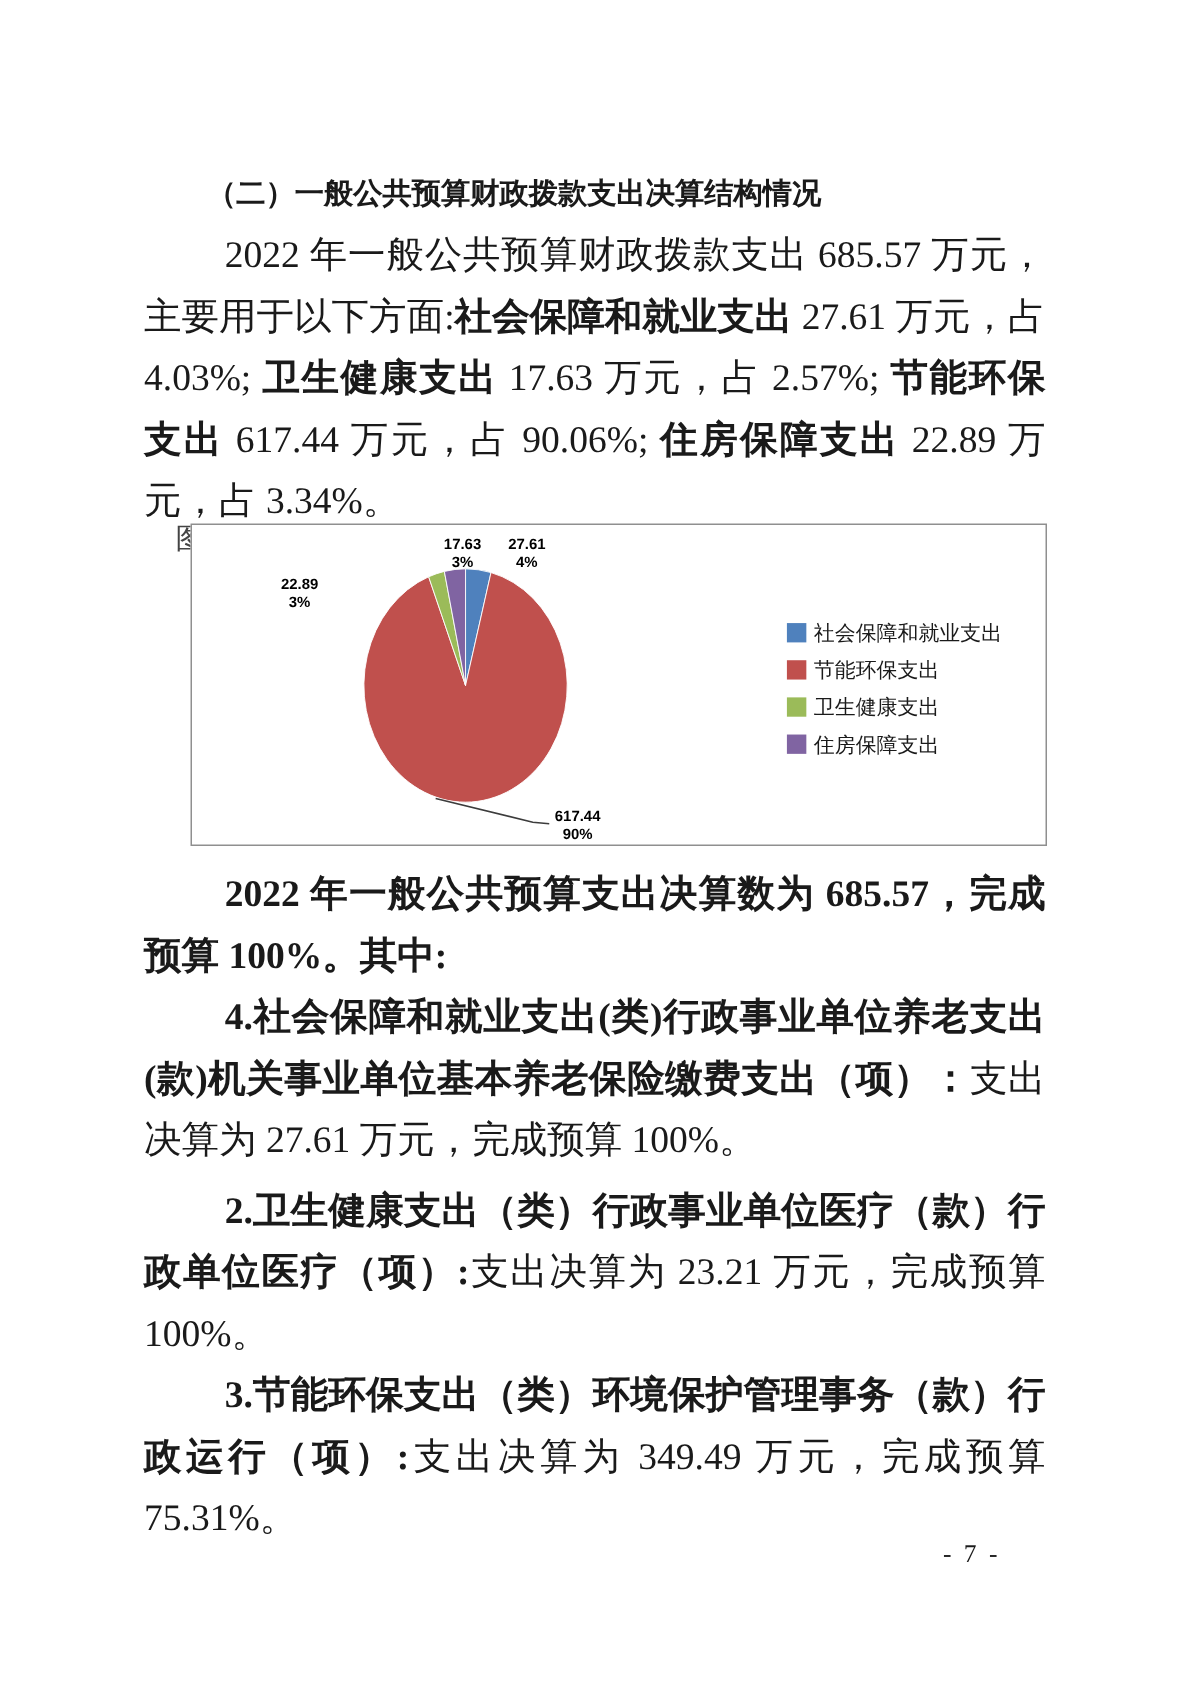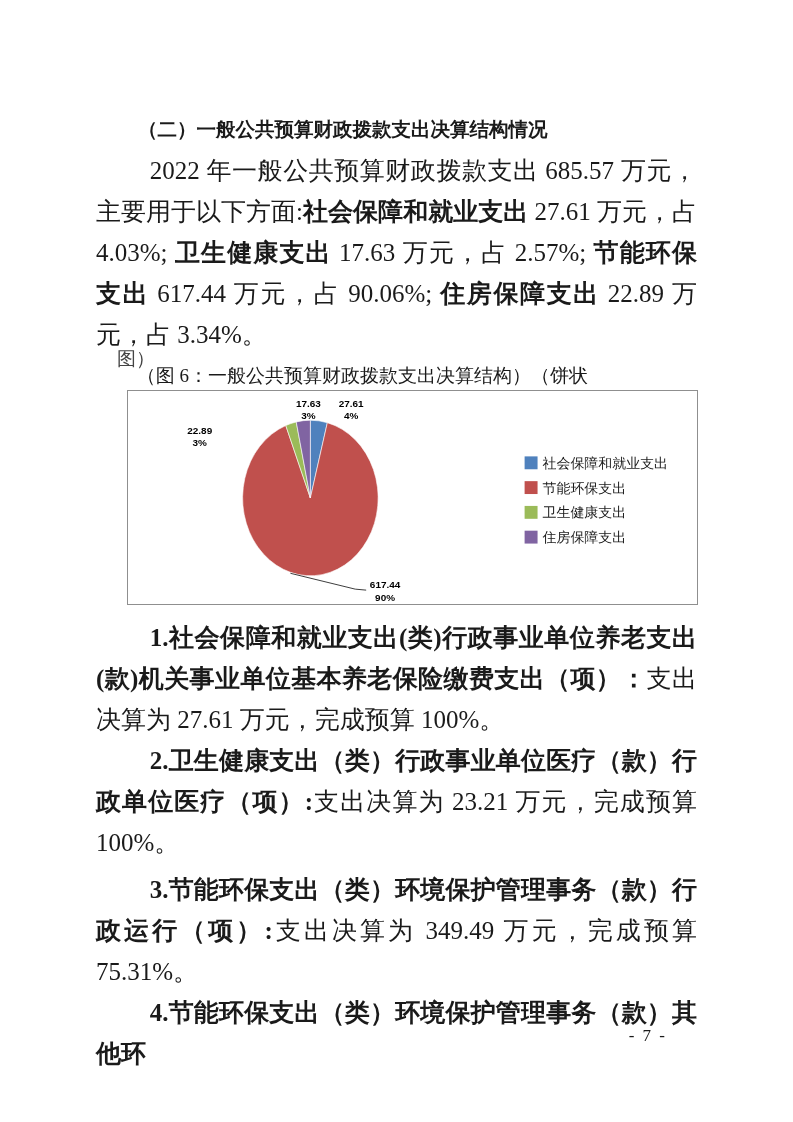--- a/index.html
+++ b/index.html
@@ -43,21 +43,20 @@
   }
 </style>
 </head>
 <body>
 
 <div class="page">
   <div class="content">
     <div class="body-top">
         <p class="para heading"><span class="run">（二）一般公共预算财政拨款支出决算结构情况</span></p>
         <p class="para body"><span class="run">2022 年一般公共预算财政拨款支出 685.57 万元，主要用于以下方面:</span><span class="run bold">社会保障和就业支出</span><span class="run"> 27.61 万元，占 4.03%; </span><span class="run bold">卫生健康支出</span><span class="run"> 17.63 万元，占 2.57%; </span><span class="run bold">节能环保支出</span><span class="run"> 617.44 万元，占 90.06%; </span><span class="run bold">住房保障支出</span><span class="run"> 22.89 万元，占 3.34%。</span></p>
-        <p class="para caption"><span class="run">（图 6：一般公共预算财政拨款支出决算结构）（饼状</span></p>
       </div>
     <div class="chart-box">
       <svg viewBox="0 0 571 215" preserveAspectRatio="none">
           <path d="M 183 108 L 183.00 29.50 A 68 78.5 0 0 1 200.04 32.00 Z" fill="#4F81BD" stroke="#ffffff" stroke-width="0.6"></path>
           <path d="M 183 108 L 200.04 32.00 A 68 78.5 0 1 1 158.33 34.85 Z" fill="#C0504D" stroke="#ffffff" stroke-width="0.6"></path>
           <path d="M 183 108 L 158.33 34.85 A 68 78.5 0 0 1 168.83 31.22 Z" fill="#9BBB59" stroke="#ffffff" stroke-width="0.6"></path>
           <path d="M 183 108 L 168.83 31.22 A 68 78.5 0 0 1 183.00 29.50 Z" fill="#8064A2" stroke="#ffffff" stroke-width="0.6"></path>
           <text x="224" y="16" text-anchor="middle" class="pie-label">27.61</text>
           <text x="224" y="28.5" text-anchor="middle" class="pie-label">4%</text>
           <polyline points="163,184 228,200 239,201" fill="none" stroke="#3c3c3c" stroke-width="1"></polyline>
@@ -71,23 +70,23 @@
           <text x="416" y="77.5" class="legend-label">社会保障和就业支出</text>
           <rect x="398" y="91" width="13" height="13" fill="#C0504D"></rect>
           <text x="416" y="102.5" class="legend-label">节能环保支出</text>
           <rect x="398" y="116" width="13" height="13" fill="#9BBB59"></rect>
           <text x="416" y="127.5" class="legend-label">卫生健康支出</text>
           <rect x="398" y="141" width="13" height="13" fill="#8064A2"></rect>
           <text x="416" y="152.5" class="legend-label">住房保障支出</text>
         </svg>
     </div>
     <div class="body-bottom">
-        <p class="para body"><span class="run bold">1.社会保障和就业支出(类)行政事业单位养老支出(款)机关事业单位基本养老保险缴费支出（项）：</span><span class="run">支出决算为 27.61 万元，完成预算 100%。</span></p>
+        <p class="para body"><span class="run bold">2022 年一般公共预算支出决算数为 685.57，完成预算 100%。其中:</span></p>
+        <p class="para body"><span class="run bold">4.社会保障和就业支出(类)行政事业单位养老支出(款)机关事业单位基本养老保险缴费支出（项）：</span><span class="run">支出决算为 27.61 万元，完成预算 100%。</span></p>
         <p class="para body"><span class="run bold">2.卫生健康支出（类）行政事业单位医疗（款）行政单位医疗（项）:</span><span class="run">支出决算为 23.21 万元，完成预算 100%。</span></p>
         <p class="para body"><span class="run bold">3.节能环保支出（类）环境保护管理事务（款）行政运行（项）:</span><span class="run">支出决算为 349.49 万元，完成预算 75.31%。</span></p>
-        <p class="para body"><span class="run bold">4.节能环保支出（类）环境保护管理事务（款）其他环</span></p>
       </div>
   </div>
 
   <span class="wrapped-frag">图）</span>
 
   <div class="page-number">- 7 -</div>
 </div>
 
 </body></html>

